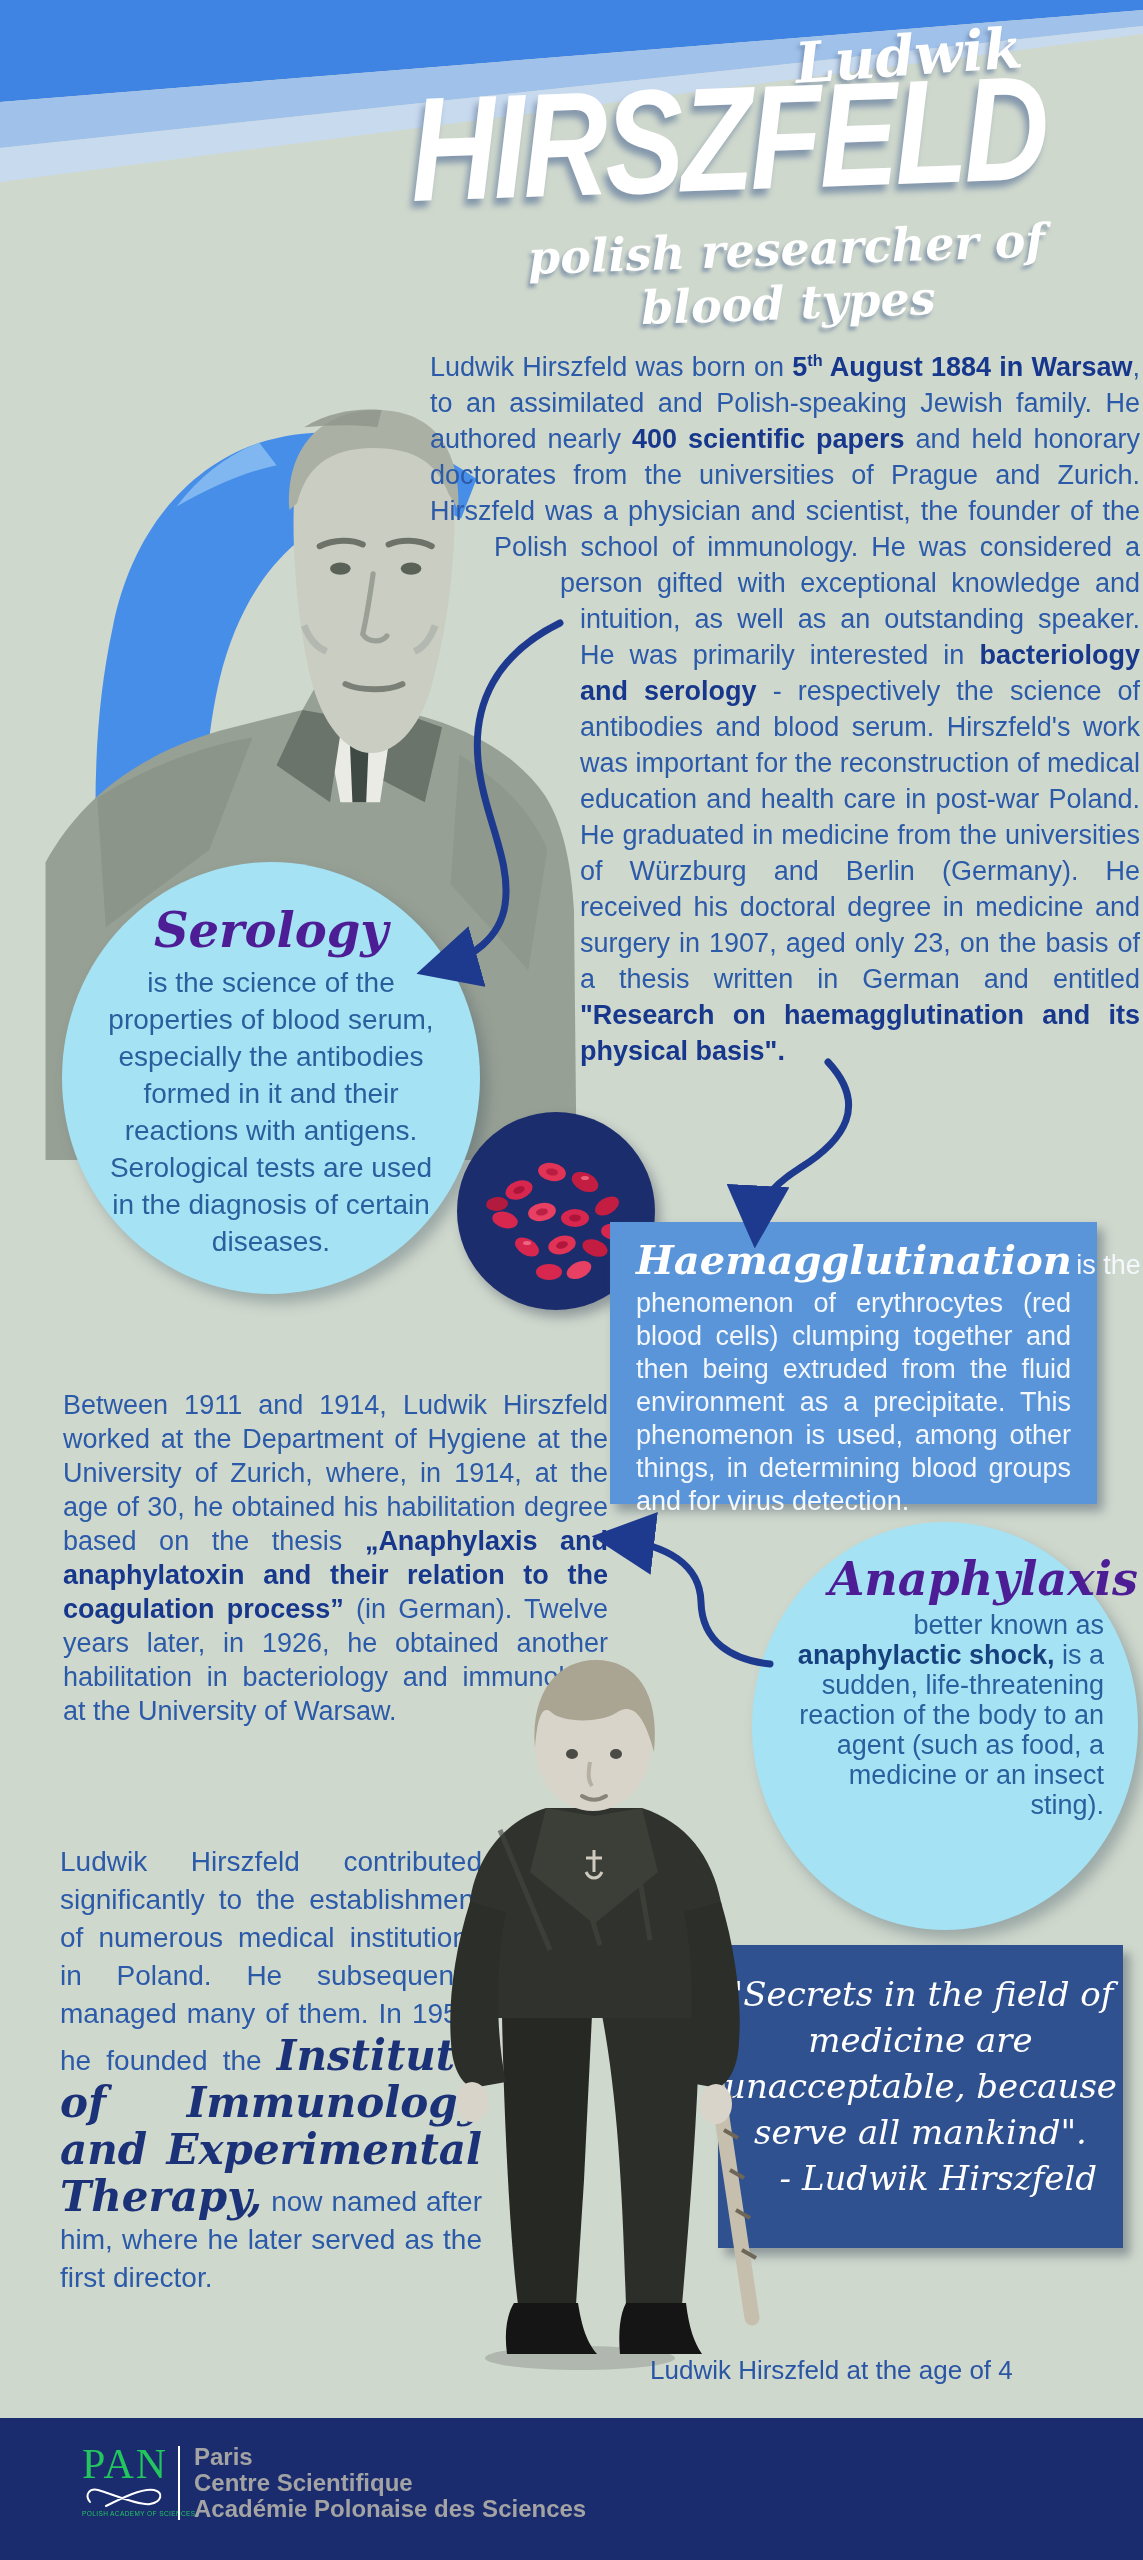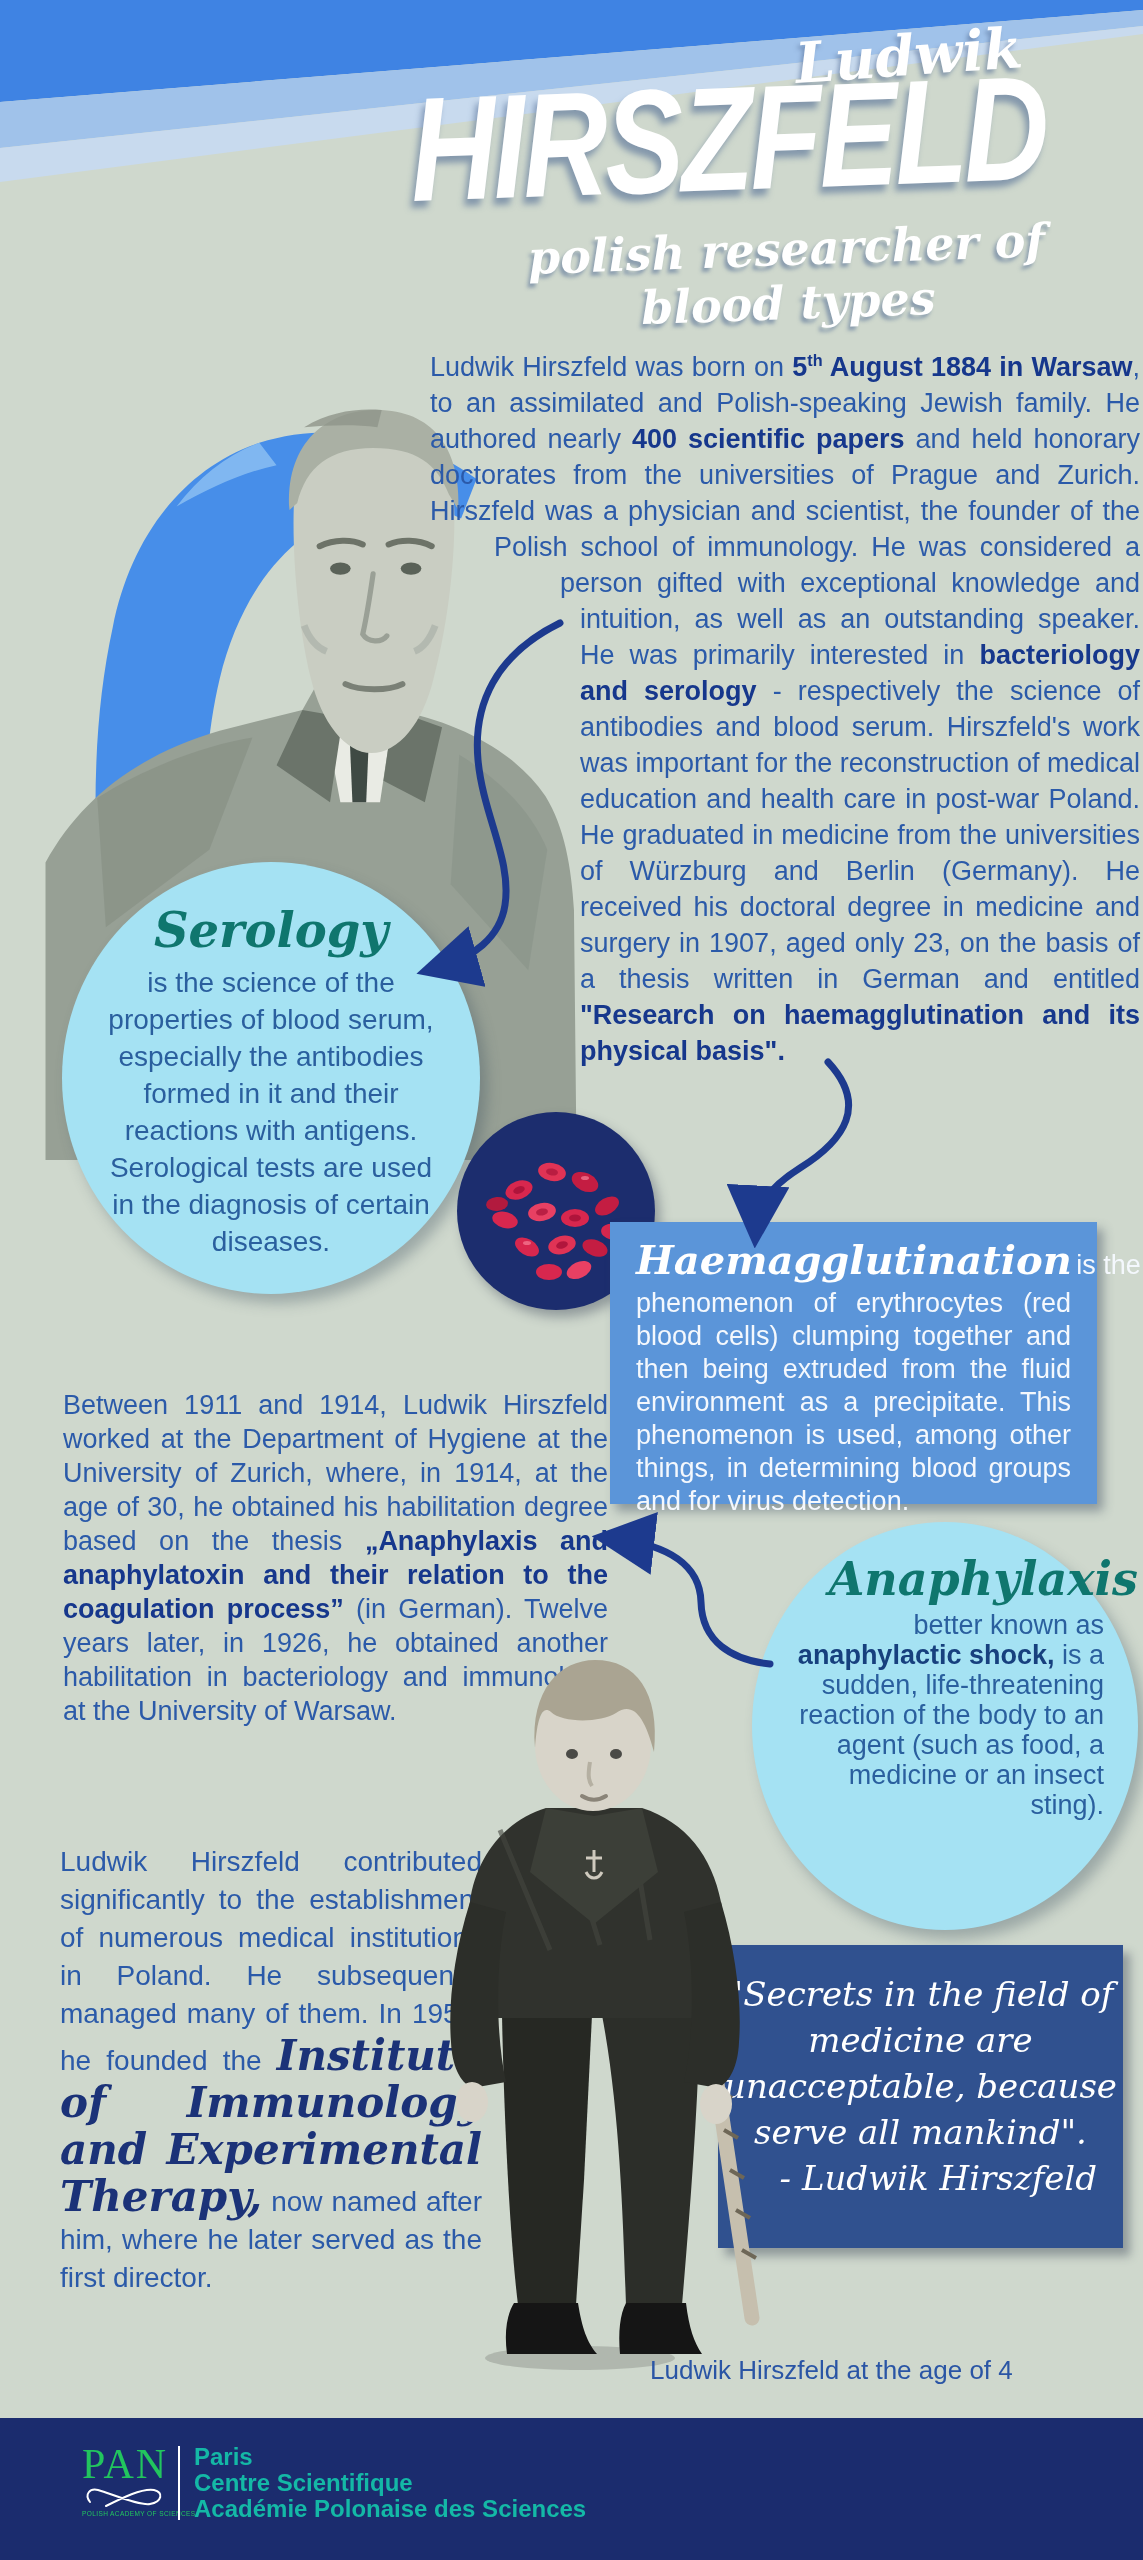--- a/index.html
+++ b/index.html
@@ -30,21 +30,21 @@
   .st2{width:64px;height:36px;}
   .st3{width:130px;height:36px;}
   .st4{width:150px;height:540px;}
   .career{left:63px;top:1388px;width:545px;line-height:34px;}
   .institutions{left:60px;top:1843px;width:422px;font-size:28px;line-height:38px;}
 
   
   .bubble{border-radius:50%;background:#a5e2f3;box-shadow:7px 9px 14px rgba(60,80,95,.35);
           text-align:center;color:#2a5f9e;}
   .serology{left:62px;top:862px;width:418px;height:430px;padding-top:2px;}
-  .bubble .bubble-title{font-size:48px;color:#0f766e;margin-top:38px;}
+  .bubble .bubble-title{font-size:48px;color:#4c1d95;margin-top:38px;}
   .bubble .bubble-body{font-size:28px;line-height:37px;padding:6px 40px 0 40px;}
   .bubble .b{font-weight:bold;color:#17407e;}
   .anaphylaxis{left:752px;top:1522px;width:386px;height:408px;text-align:right;}
   .anaphylaxis .bubble-title{font-size:46px;margin-top:30px;}
   .anaphylaxis .bubble-body{font-size:27px;line-height:30px;padding:4px 34px 0 34px;}
 
   .bloodcircle{left:457px;top:1112px;width:198px;height:198px;border-radius:50%;
                background:#1c2d6e;box-shadow:5px 7px 12px rgba(50,60,80,.4);}
 
   .haembox{left:610px;top:1222px;width:487px;height:282px;background:#5b95d9;
@@ -62,21 +62,21 @@
   .quotebox div:last-child{text-align:right;padding-right:26px;}
 
   .photo-caption{left:650px;top:2355px;font-size:26px;color:#2a55a5;}
 
   
   .footer{left:0;top:2418px;width:1143px;height:142px;background:#1b2c6e;}
   .pan-logo{position:absolute;left:82px;top:26px;width:86px;text-align:center;color:#22c55e;}
   .pan-text{font-family:"Liberation Serif",serif;font-size:42px;line-height:40px;letter-spacing:2px;}
   .pan-sub{font-size:6.5px;letter-spacing:.4px;white-space:nowrap;}
   .footer-divider{position:absolute;left:178px;top:28px;width:2px;height:74px;background:#fff;}
-  .footer-lines{position:absolute;left:194px;top:26px;color:#14b8a6;font-weight:bold;
+  .footer-lines{position:absolute;left:194px;top:26px;color:#a3a3a3;font-weight:bold;
                 font-size:24px;line-height:26px;}
 
   .noselect{user-select:none;}
 </style>
 </head>
 <body>
 
 <div class="poster noselect">
 
   <svg class="abs" style="left:0;top:0;" width="1143" height="200" viewBox="0 0 1143 200">

